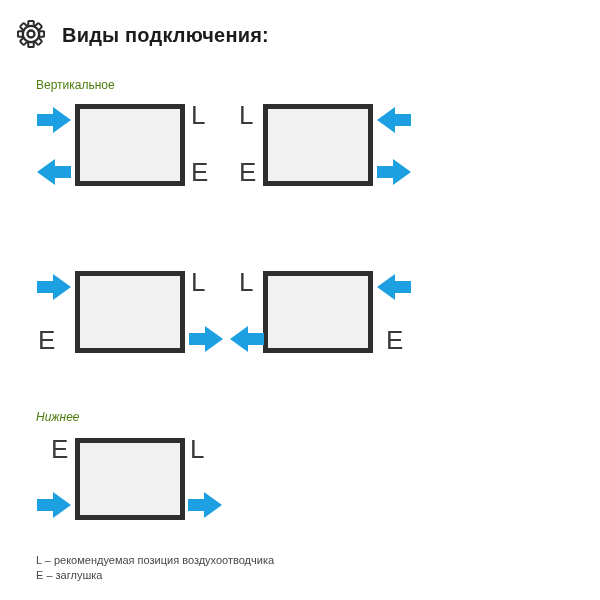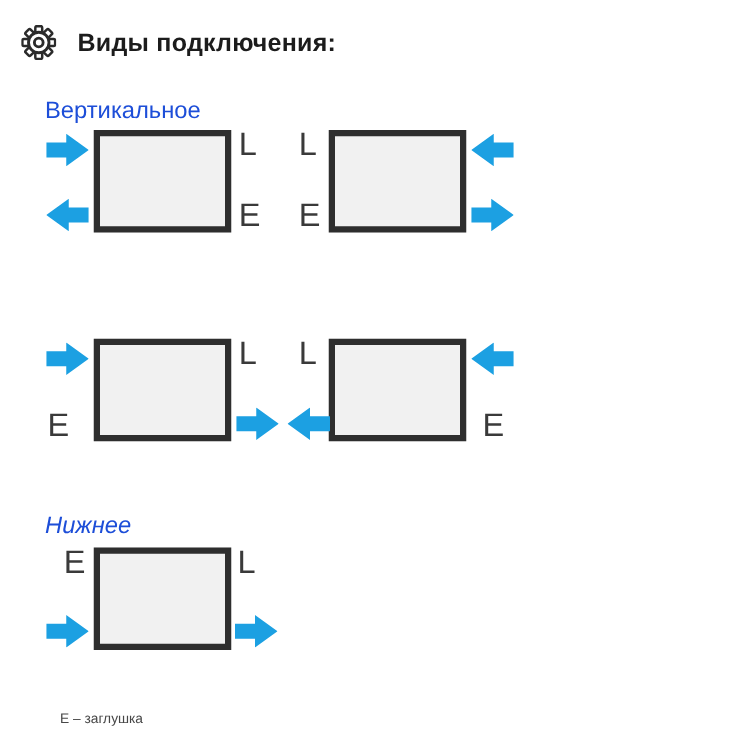--- a/index.html
+++ b/index.html
@@ -6,21 +6,21 @@
   .canvas{
     position:relative;width:545px;height:600px;background:#ffffff;
     font-family:"Liberation Sans", sans-serif;overflow:hidden;
     color:#3c3c3c;
   }
   .abs{position:absolute;}
   .title{
     font-size:20px;font-weight:bold;color:#1c1c1c;line-height:1;
     letter-spacing:0.2px;
   }
-  .sec-label{font-size:19px;color:#1d4ed8;line-height:1;}
+  .sec-label{font-size:12px;color:#4d7c0f;line-height:1;}
   .rect{
     width:110px;height:82px;box-sizing:border-box;
     border:5px solid var(--border-dark,#2e2e2e);
     background:var(--radiator-fill,#f1f1f1);
   }
   .port{font-size:26px;color:#3a3a3a;line-height:1;}
   .arrow{width:34px;height:26px;display:block;}
   .arrow polygon{fill:var(--arrow-blue,#1ca0e2);}
   .arrow.left{transform:scaleX(-1);}
   .legend-line{font-size:11px;color:#474747;line-height:1;}
@@ -96,15 +96,16 @@
   <div class="port abs" style="left:51px;top:436px;">E</div>
   <div class="rect abs" style="left:75px;top:438px;"></div>
   <div class="port abs" style="left:190px;top:436px;">L</div>
   <svg class="arrow abs" style="left:37px;top:492px;" viewBox="0 0 34 26">
       <polygon points="0,7 16,7 16,0 34,13 16,26 16,19 0,19"></polygon>
     </svg>
   <svg class="arrow abs" style="left:188px;top:492px;" viewBox="0 0 34 26">
       <polygon points="0,7 16,7 16,0 34,13 16,26 16,19 0,19"></polygon>
     </svg>
 
-  <div class="legend-line abs" style="left:48px;top:570px;">E – заглушка</div>
+  <div class="legend-line abs" style="left:36px;top:555px;">L – рекомендуемая позиция воздухоотводчика</div>
+  <div class="legend-line abs" style="left:36px;top:570px;">E – заглушка</div>
 
 </div>
 
 </body></html>

